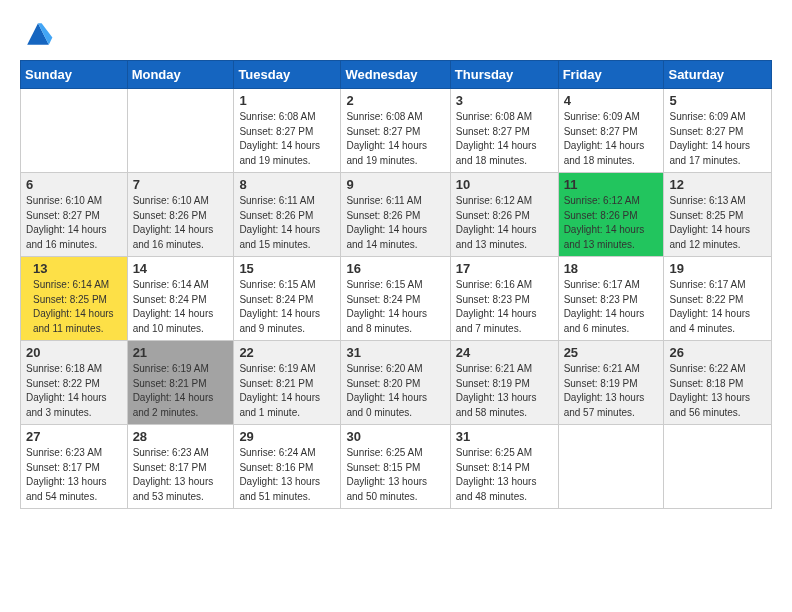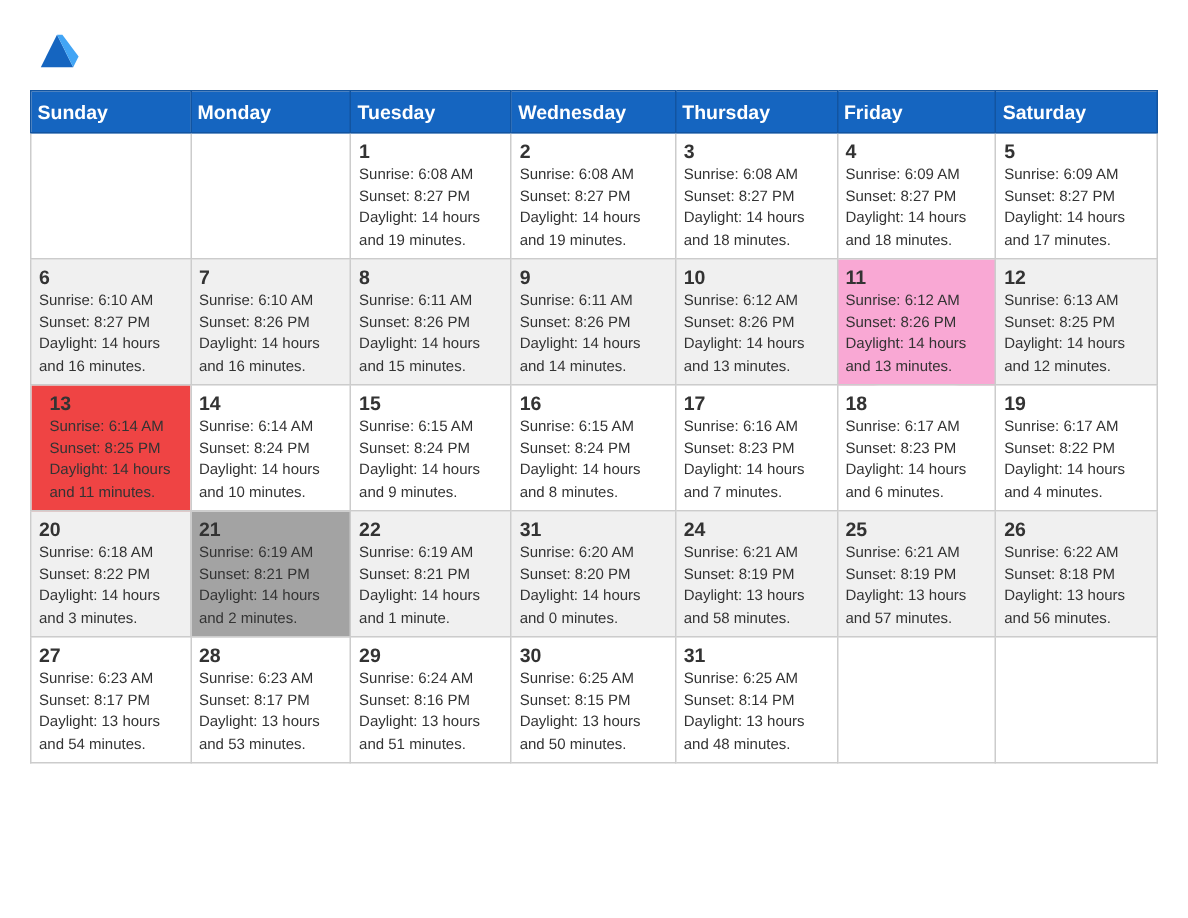--- a/index.html
+++ b/index.html
@@ -171,31 +171,31 @@
             <div class="day-info">Sunrise: 6:11 AM<br>Sunset: 8:26 PM<br>Daylight: 14 hours and 15 minutes.</div>
           </td>
           <td style="background: rgb(240, 240, 240);">
             <span class="day-num">9</span>
             <div class="day-info">Sunrise: 6:11 AM<br>Sunset: 8:26 PM<br>Daylight: 14 hours and 14 minutes.</div>
           </td>
           <td style="background: rgb(240, 240, 240);">
             <span class="day-num">10</span>
             <div class="day-info">Sunrise: 6:12 AM<br>Sunset: 8:26 PM<br>Daylight: 14 hours and 13 minutes.</div>
           </td>
-          <td style="background: #f9a8d4;">
+          <td style="background: #22c55e;">
             <span class="day-num">11</span>
             <div class="day-info">Sunrise: 6:12 AM<br>Sunset: 8:26 PM<br>Daylight: 14 hours and 13 minutes.</div>
           </td>
           <td style="background: rgb(240, 240, 240);">
             <span class="day-num">12</span>
             <div class="day-info">Sunrise: 6:13 AM<br>Sunset: 8:25 PM<br>Daylight: 14 hours and 12 minutes.</div>
           </td>
         </tr>
         <tr>
-          <td style="background: #ef4444; padding-left: 12px;">
+          <td style="background: #fde047; padding-left: 12px;">
             <span class="day-num">13</span>
             <div class="day-info">Sunrise: 6:14 AM<br>Sunset: 8:25 PM<br>Daylight: 14 hours and 11 minutes.</div>
           </td>
           <td style="background: rgb(255, 255, 255);">
             <span class="day-num">14</span>
             <div class="day-info">Sunrise: 6:14 AM<br>Sunset: 8:24 PM<br>Daylight: 14 hours and 10 minutes.</div>
           </td>
           <td style="background: rgb(255, 255, 255);">
             <span class="day-num">15</span>
             <div class="day-info">Sunrise: 6:15 AM<br>Sunset: 8:24 PM<br>Daylight: 14 hours and 9 minutes.</div>

